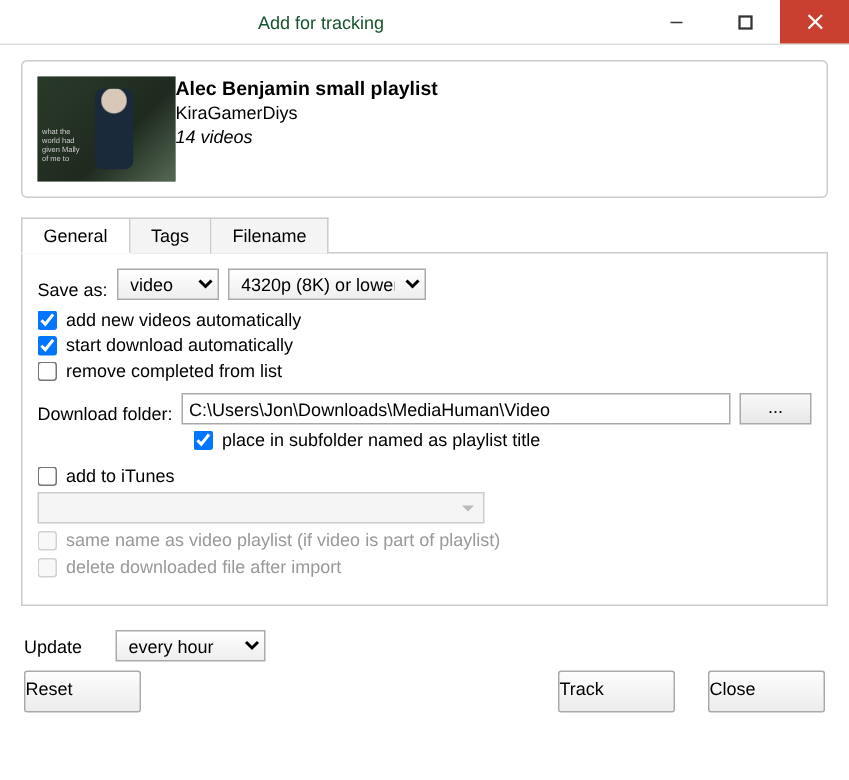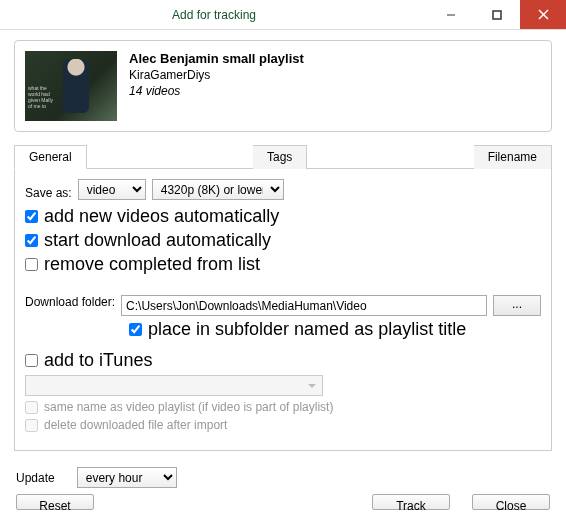--- a/index.html
+++ b/index.html
@@ -3,60 +3,60 @@
 <meta charset="utf-8">
 <style>
 * { box-sizing: border-box; font-family: "Segoe UI", Tahoma, sans-serif; font-size: 12px; }
 body { margin: 0; background: #fff; width: 566px; height: 520px; overflow: hidden; }
 .titlebar { height: 30px; display: flex; align-items: center; border-bottom: 1px solid #ddd; }
 .titlebar-title { flex: 1; text-align: center; font-size: 12px; color: #14532d; }
 .win-btns { display: flex; height: 100%; }
 .win-btn { width: 46px; height: 100%; display: flex; align-items: center; justify-content: center; color: #333; }
 .win-btn.close { background: #c94030; color: #fff; }
 .dialog-body { padding: 10px 14px 12px 14px; }
-.info-panel { border: 1px solid #ccc; border-radius: 4px; padding: 10px; display: flex; gap: 12px; }
+.info-panel { border: 1px solid #ccc; border-radius: 4px; padding: 10px; display: flex; }
 .thumb { width: 92px; height: 70px; background: #304030; position: relative; overflow: hidden; }
 .thumb::before { content: ""; position: absolute; inset: 0; background: linear-gradient(135deg,#2a3b2a 0%,#1e2a1e 60%,#556b55 100%); }
 .thumb::after { content: ""; position: absolute; left: 38px; top: 8px; width: 26px; height: 54px; background: radial-gradient(circle at 50% 15%, #d8c8b8 0 8px, transparent 9px), linear-gradient(#1a2a3a,#1a2a3a); border-radius: 6px; }
 .thumb-text { position: absolute; left: 3px; top: 34px; color: #ccc; font-size: 5px; line-height: 6px; width: 30px; }
 .info-text .title { font-weight: bold; font-size: 13px; margin-bottom: 2px; }
 .info-text .author { font-size: 12px; margin-bottom: 2px; }
 .info-text .count { font-style: italic; font-size: 12px; }
 .tabs-wrap { margin-top: 12px; }
-.tabstrip { display: flex; position: relative; top: 1px; justify-content: space-between; }
+.tabstrip { display: flex; position: relative; top: 1px; }
 .tab { border: 1px solid #ccc; border-bottom: none; padding: 4px 14px; background: #f4f4f4; margin-right: 0; font-size: 12px; }
 .tab.active { background: #fff; border-bottom: 1px solid #fff; position: relative; z-index: 2; }
 .tab:not(.active) { border-left: none; }
 .tab:first-child { border-left: 1px solid #ccc; }
 .tab-panel { border: 1px solid #ccc; padding: 10px 10px 18px 10px; }
 .row { display: flex; align-items: flex-end; margin-bottom: 6px; gap: 6px; }
 .label { font-size: 12px; }
 select, input[type=text] { border: 1px solid #aaa; background: #fff; font-size: 12px; height: 21px; padding: 0 4px; }
 select { background: linear-gradient(#fff,#eee); }
 .sel-small { width: 68px; }
 .sel-med { width: 132px; }
 .chk-row { display: flex; align-items: center; gap: 6px; margin: 3px 0; }
 .chk-row input { margin: 0; }
-.chk-row span { font-size: 18px; }
-.dl-row { display: flex; align-items: flex-start; gap: 6px; margin-top: 20px; }
+.chk-row span { font-size: 12px; }
+.dl-row { display: flex; align-items: flex-end; gap: 6px; margin-top: 8px; }
 .dl-row label { font-size: 12px; }
 .dl-path { flex: 1; }
 .browse-btn { width: 48px; height: 21px; border: 1px solid #aaa; background: linear-gradient(#f8f8f8,#e8e8e8); text-align: center; line-height: 17px; }
 .indent { margin-left: 104px; }
 .itunes-row { display: flex; gap: 6px; margin-top: 10px; }
 .itunes-label { width: 94px; font-size: 12px; }
 .itunes-body { flex: 1; }
 .disabled-select { width: 298px; height: 21px; border: 1px solid #ccc; background: #f5f5f5; margin-top: 4px; position: relative; }
 .disabled-select::after { content: ""; position: absolute; right: 6px; top: 8px; border-left: 4px solid transparent; border-right: 4px solid transparent; border-top: 4px solid #bbb; }
 .disabled-chk { display: flex; align-items: center; gap: 6px; margin-top: 4px; color: #999; }
 .disabled-chk input { margin: 0; }
 .disabled-chk span { font-size: 12px; color: #999; }
 .footer { display: flex; align-items: center; gap: 22px; margin-top: 16px; padding: 0 2px; }
 .footer .spacer { flex: 1; }
-.btn { min-width: 78px; height: 16px; border: 1px solid #aaa; background: linear-gradient(#fdfdfd,#ececec); text-align: center; line-height: 22px; font-size: 12px; border-radius: 2px; }
+.btn { min-width: 78px; height: 28px; border: 1px solid #aaa; background: linear-gradient(#fdfdfd,#ececec); line-height: 22px; font-size: 12px; border-radius: 2px; }
 .reset-row { margin-top: 6px; }
 .sel-update { width: 100px; }
 </style>
 </head>
 <body>
 
 <div class="titlebar">
   <div class="titlebar-title">Add for tracking</div>
   <div class="win-btns">
     <div class="win-btn">

